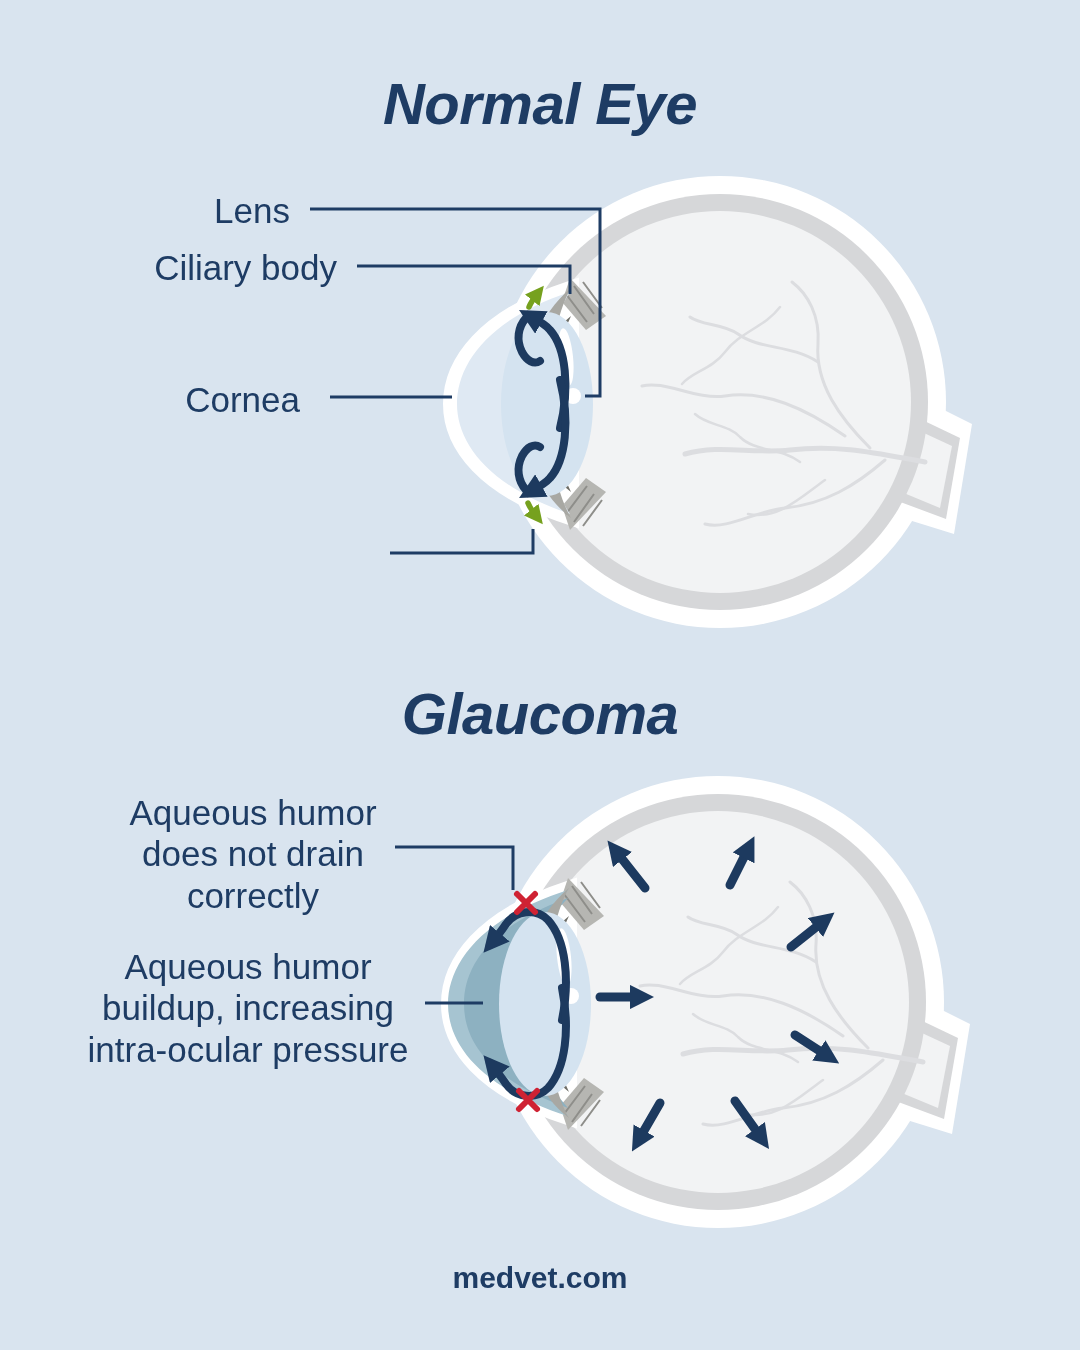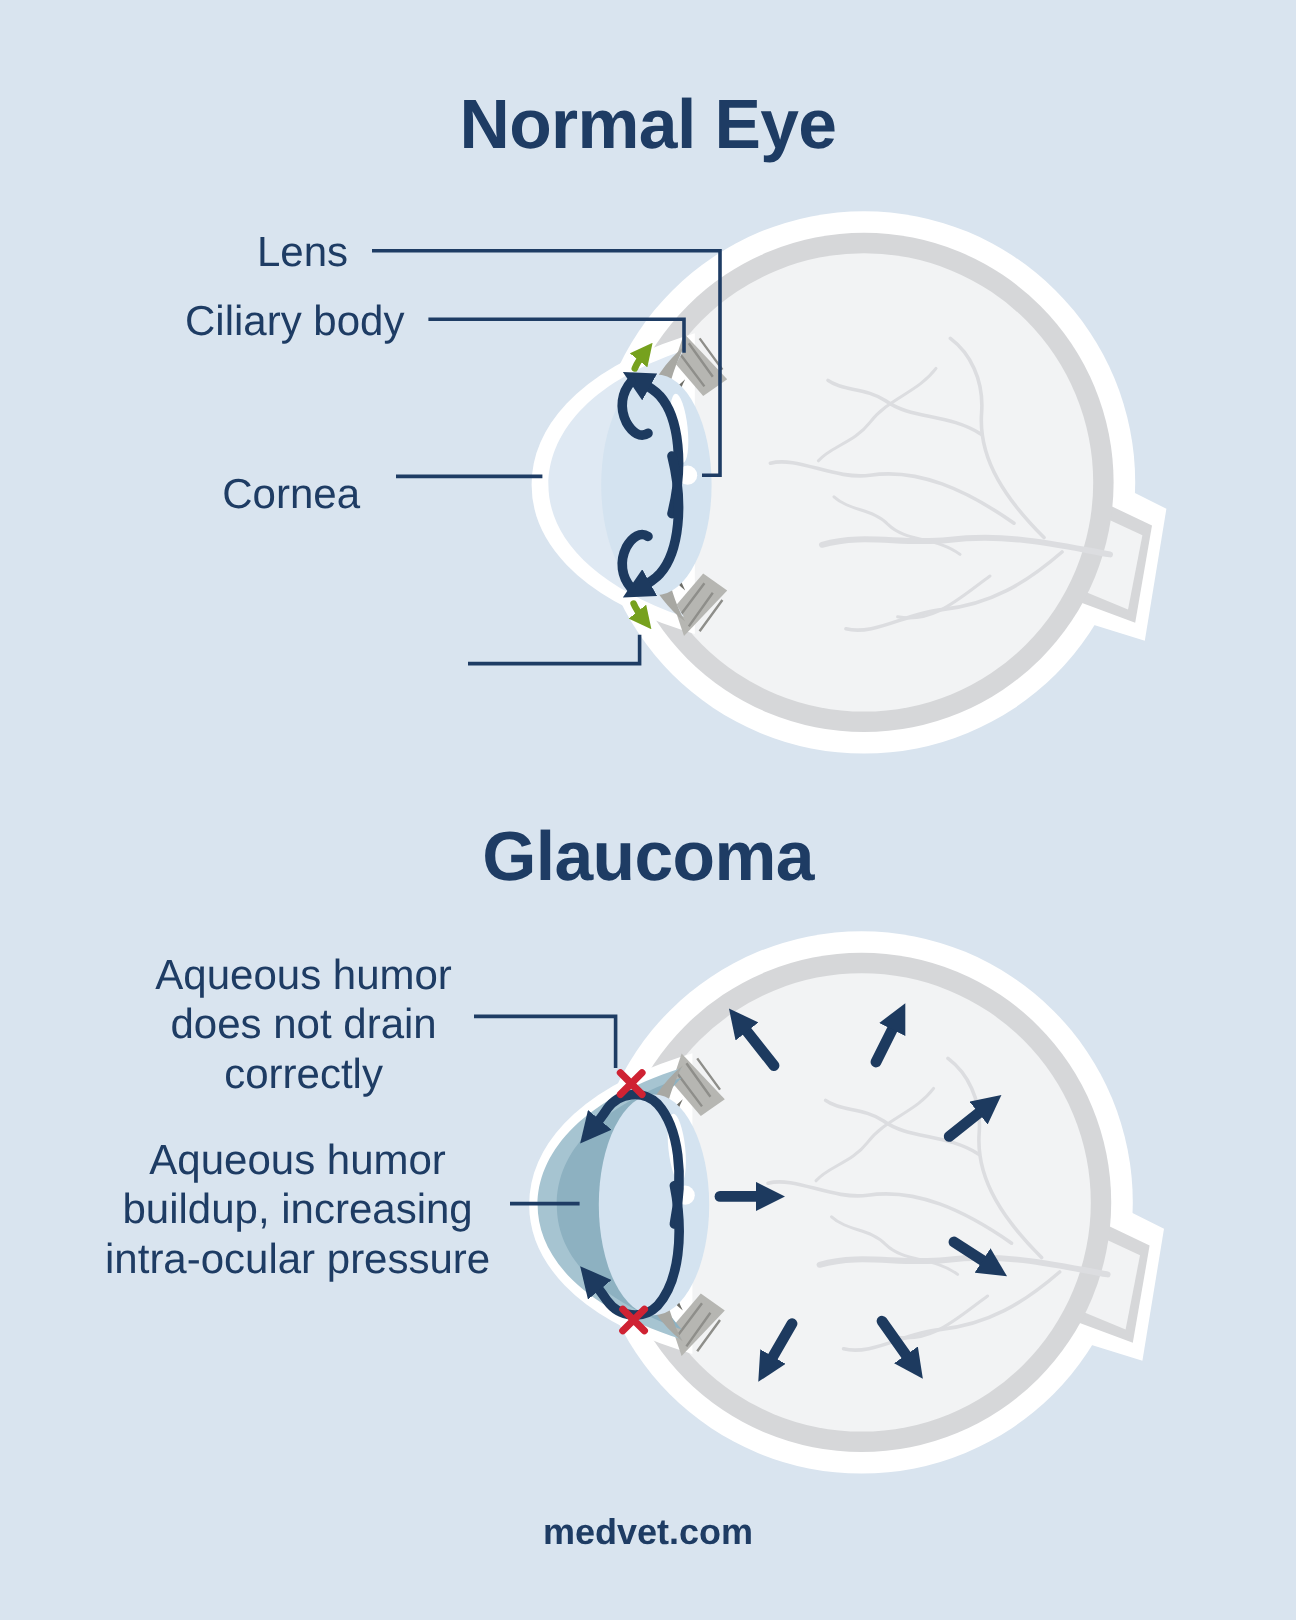--- a/index.html
+++ b/index.html
@@ -8,21 +8,21 @@
     --vessel:#dcdde0; --cornea-fluid-normal:#dfe9f3; --aqueous-buildup:#a6c4d1;
     --aqueous-buildup-dark:#8db1c1; --iris-light:#a8a8a3; --iris-dark:#6e6e68;
     --lens-fill:#d4e3f0;
   }
   *{margin:0;padding:0;box-sizing:border-box;}
   html,body{width:1080px;height:1350px;}
   body{font-family:"Liberation Sans",sans-serif;}
   .poster{position:relative;width:1080px;height:1350px;background:var(--background);overflow:hidden;}
   .diagram-svg{position:absolute;left:0;top:0;width:1080px;height:1350px;}
   .title{position:absolute;left:0;width:1080px;text-align:center;color:var(--navy);
-         font-size:58px;font-weight:700;letter-spacing:-.5px;}
+         font-size:58px;font-weight:700;letter-spacing:-.5px;font-style:italic;}
   .lbl{position:absolute;color:var(--navy);font-size:35px;line-height:1.18;white-space:pre-line;}
   .lbl.right{text-align:right;}
   .lbl.center{text-align:center;}
   .footer{position:absolute;left:0;top:1261px;width:1080px;text-align:center;
           color:var(--navy);font-size:30px;font-weight:700;}
   .leader{fill:none;stroke:var(--navy);stroke-width:3;}
   .flowArrow{fill:none;stroke:var(--arrow-navy);stroke-width:8;stroke-linecap:round;}
   .flowCurl{fill:none;stroke:var(--arrow-navy);stroke-width:8;stroke-linecap:round;}
   .greenArrow{fill:none;stroke:var(--green);stroke-width:5.5;stroke-linecap:round;}
   .parrow{stroke:var(--arrow-navy);stroke-width:9;stroke-linecap:round;}
@@ -133,21 +133,21 @@
       <polyline class="leader" points="390,553 533,553 533,529"></polyline>
       <polyline class="leader" points="395,847 513,847 513,890"></polyline>
       <polyline class="leader" points="425,1003 483,1003"></polyline>
     </g>
   </svg>
 
   <div class="title" style="top:70px">Normal Eye</div>
 
   <div class="lbl right" style="top:190px;left:60px;width:230px">Lens</div>
   <div class="lbl right" style="top:247px;left:60px;width:277px">Ciliary body</div>
-  <div class="lbl right" style="top:391px;left:60px;width:240px">Cornea</div>
+  <div class="lbl right" style="top:379px;left:60px;width:240px">Cornea</div>
 
   <div class="title" style="top:680px">Glaucoma</div>
 
   <div class="lbl center" style="top:792px;left:110px;width:286px">Aqueous humor
 does not drain
 correctly</div>
   <div class="lbl center" style="top:946px;left:74px;width:348px">Aqueous humor
 buildup, increasing
 intra-ocular pressure</div>
 

